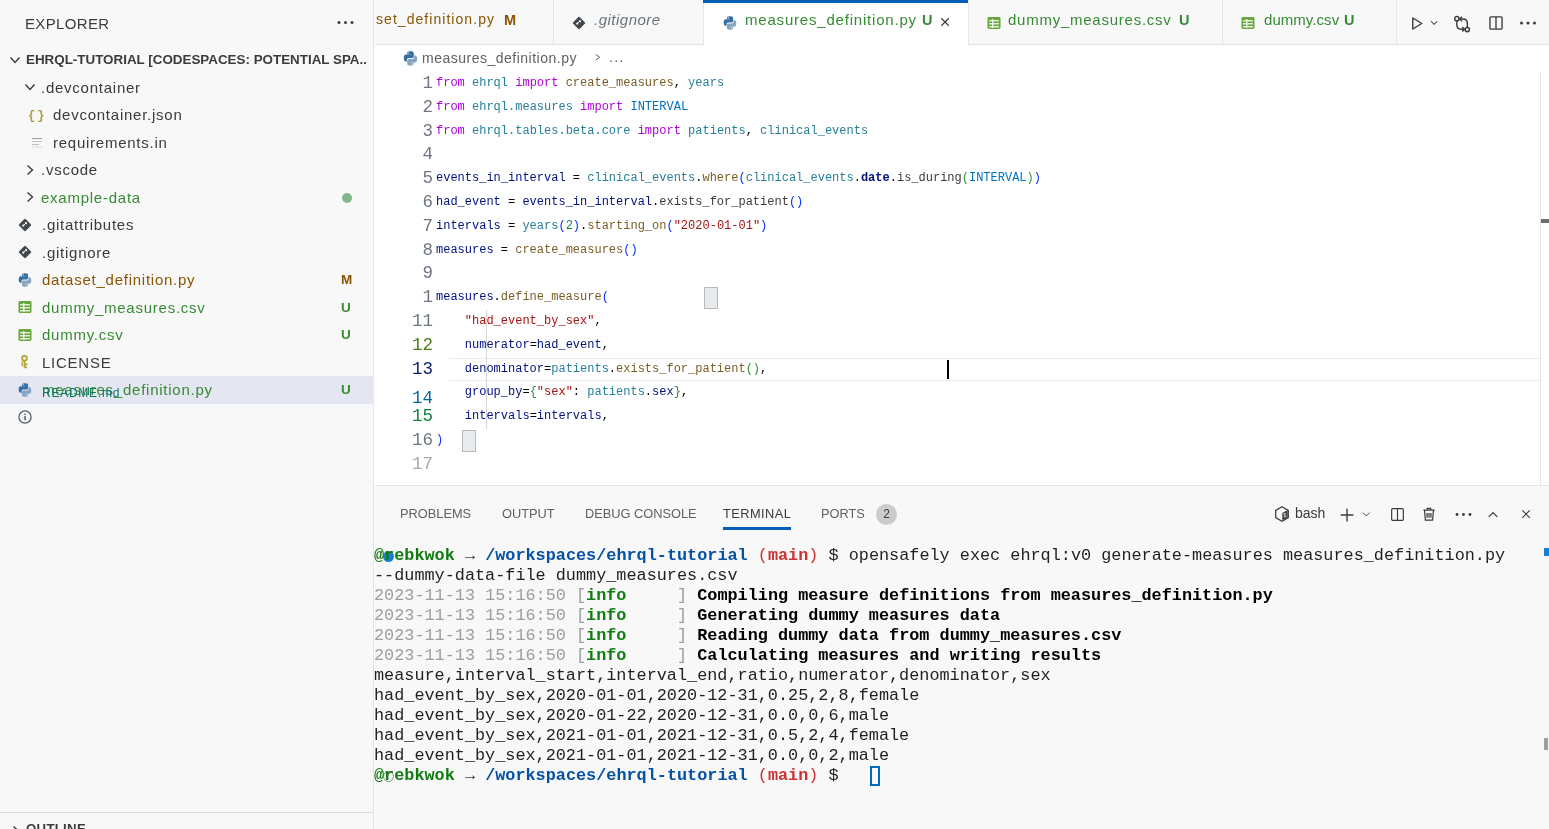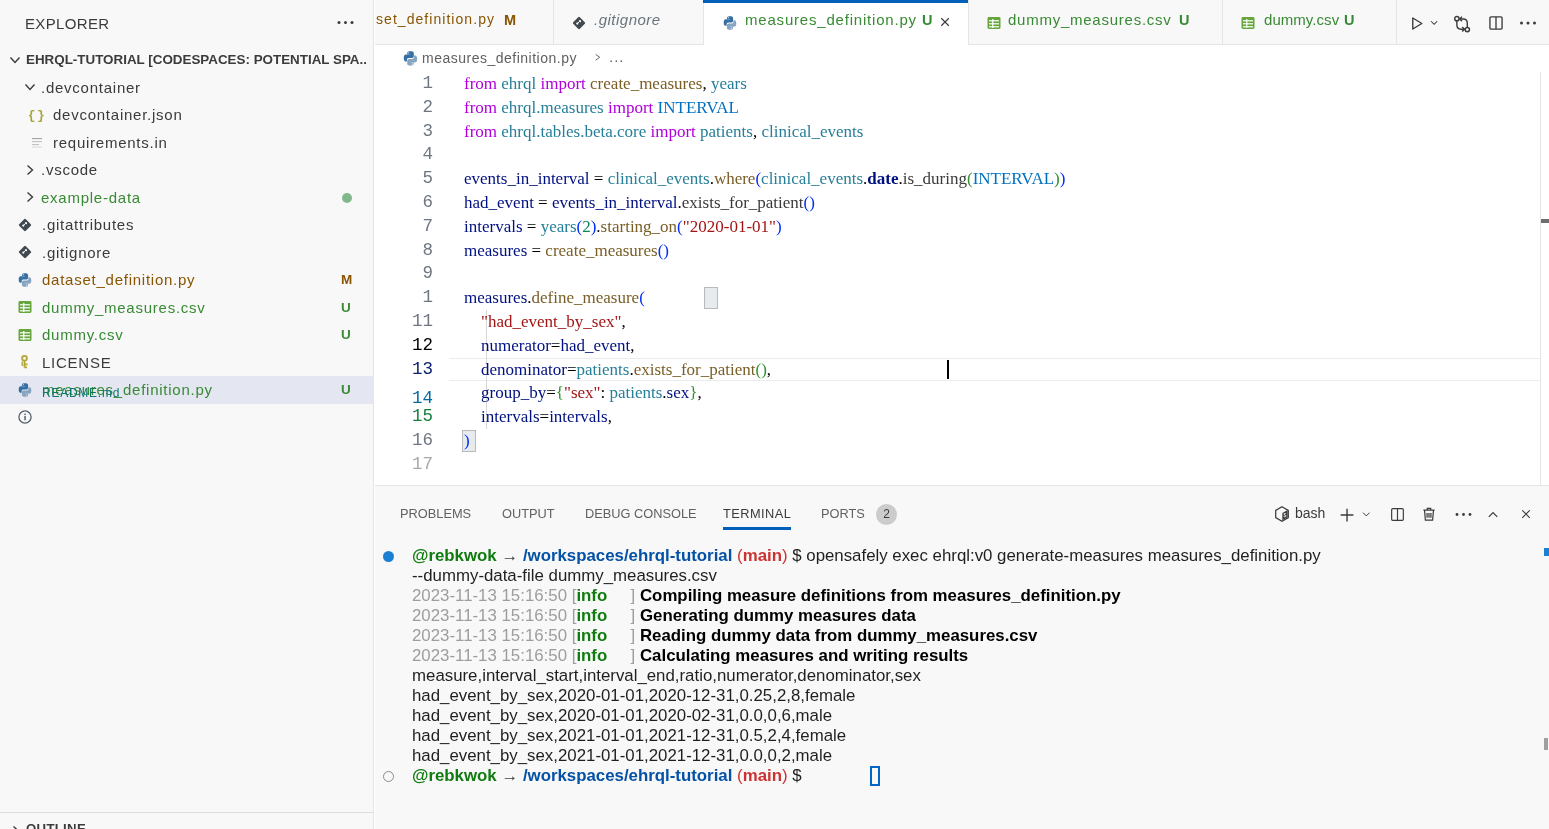--- a/index.html
+++ b/index.html
@@ -1,21 +1,21 @@
 <!DOCTYPE html>
 <html><head><meta charset="utf-8"><style>
 *{margin:0;padding:0;box-sizing:border-box}
 html,body{width:1549px;height:829px;overflow:hidden;background:#fff;font-family:"Liberation Sans",sans-serif}
 .abs{position:absolute}
 .kw{color:#af00db}.t{color:#267f99}.fn{color:#795e26}.v{color:#001080}.c{color:#0070c1}
 .s{color:#a31515}.n{color:#098658}.b1{color:#0431fa}.b2{color:#319331}.pl{color:#3b3b3b}.k{color:#000}
 .bold{font-weight:bold}
-.cl{position:absolute;left:464px;height:23.8px;line-height:23.8px;font-family:Liberation Serif, serif;white-space:pre;font-size:17px;color:#000}
+.cl{position:absolute;left:436px;height:23.8px;line-height:23.8px;font-family:Liberation Mono, monospace;white-space:pre;font-size:12px;color:#000}
 .ln{position:absolute;left:375px;width:58px;text-align:right;height:23.8px;line-height:23.8px;font-family:"Liberation Mono",monospace;font-size:17.5px;color:#6e7681}
-.tl{position:absolute;left:412px;height:20px;line-height:20px;font-family:Liberation Sans, sans-serif;white-space:pre;font-size:16.83px;letter-spacing:0;color:#1f1f1f}
+.tl{position:absolute;left:374px;height:20px;line-height:20px;font-family:Liberation Mono, monospace;white-space:pre;font-size:16.83px;letter-spacing:0;color:#1f1f1f}
 .tg{color:#107c10;font-weight:bold}.tb{color:#0451a5;font-weight:bold}.tr{color:#cd3131}
 .trb{color:#cd3131;font-weight:bold}.tgrey{color:#9d9d9d}.tmsg{font-weight:bold;color:#000}
 </style></head><body>
 <div class="abs" style="left:0;top:0;width:374px;height:829px;background:#f8f8f8;border-right:1px solid #e5e5e5">
 <div class="abs" style="left:25px;top:15px;font-size:15px;color:#3b3b3b;letter-spacing:.35px">EXPLORER</div>
 <svg class="abs" style="left:336px;top:15px" width="20" height="15" viewBox="0 0 20 15">
       <circle cx="3" cy="7.5" r="1.5" fill="#3b3b3b"></circle>
       <circle cx="9.5" cy="7.5" r="1.5" fill="#3b3b3b"></circle>
       <circle cx="16" cy="7.5" r="1.5" fill="#3b3b3b"></circle>
     </svg>
@@ -199,21 +199,21 @@
 <div class="ln" style="top:95.8px;color:#6e7681">2</div>
 <div class="ln" style="top:119.6px;color:#6e7681">3</div>
 <div class="ln" style="top:143.4px;color:#6e7681">4</div>
 <div class="ln" style="top:167.2px;color:#6e7681">5</div>
 <div class="ln" style="top:191.0px;color:#6e7681">6</div>
 <div class="ln" style="top:214.8px;color:#6e7681">7</div>
 <div class="ln" style="top:238.6px;color:#6e7681">8</div>
 <div class="ln" style="top:262.4px;color:#6e7681">9</div>
 <div class="ln" style="top:286.2px;color:#6e7681">1</div>
 <div class="ln" style="top:310.0px;color:#6e7681">11</div>
-<div class="ln" style="top:333.8px;color:#000000">12</div>
+<div class="ln" style="top:333.8px;color:#4d7c0f">12</div>
 <div class="ln" style="top:357.6px;color:#0b216f">13</div>
 <div class="ln" style="top:387px;color:#0369a1">14</div>
 <div class="ln" style="top:405.2px;color:#15803d">15</div>
 <div class="ln" style="top:429.0px;color:#6e7681">16</div>
 <div class="ln" style="top:452.8px;color:#a8a8a8">17</div>
 <div class="cl" style="top:72.0px"><span class="kw">from</span><span class="k"> </span><span class="t">ehrql</span><span class="k"> </span><span class="kw">import</span><span class="k"> </span><span class="fn">create_measures</span><span class="k">, </span><span class="t">years</span></div>
 <div class="cl" style="top:95.8px"><span class="kw">from</span><span class="k"> </span><span class="t">ehrql.measures</span><span class="k"> </span><span class="kw">import</span><span class="k"> </span><span class="c">INTERVAL</span></div>
 <div class="cl" style="top:119.6px"><span class="kw">from</span><span class="k"> </span><span class="t">ehrql.tables.beta.core</span><span class="k"> </span><span class="kw">import</span><span class="k"> </span><span class="t">patients</span><span class="k">, </span><span class="t">clinical_events</span></div>
 <div class="cl" style="top:167.2px"><span class="v">events_in_interval</span><span class="k"> = </span><span class="t">clinical_events</span><span class="k">.</span><span class="fn">where</span><span class="b1">(</span><span class="t">clinical_events</span><span class="k">.</span><span class="v bold">date</span><span class="k">.</span><span class="pl">is_during</span><span class="b2">(</span><span class="c">INTERVAL</span><span class="b2">)</span><span class="b1">)</span></div>
 <div class="cl" style="top:191.0px"><span class="v">had_event</span><span class="k"> = </span><span class="v">events_in_interval</span><span class="k">.</span><span class="pl">exists_for_patient</span><span class="b1">()</span></div>
@@ -274,18 +274,18 @@
 <div class="abs" style="left:383px;top:551px;width:11px;height:11px;border-radius:50%;background:#1d7fd4"></div>
 <div class="abs" style="left:383px;top:771px;width:11px;height:11px;border-radius:50%;border:1.5px solid #8a8a8a"></div>
 <div class="tl" style="top:546px"><span class="tg">@rebkwok</span> <span class="pl">→</span> <span class="tb">/workspaces/ehrql-tutorial</span> <span class="tr">(</span><span class="trb">main</span><span class="tr">)</span> $ opensafely exec ehrql:v0 generate-measures measures_definition.py</div>
 <div class="tl" style="top:566px">--dummy-data-file dummy_measures.csv</div>
 <div class="tl" style="top:586px"><span class="tgrey">2023-11-13 15:16:50 [</span><span class="tg">info</span><span class="tgrey">     ] </span><span class="tmsg">Compiling measure definitions from measures_definition.py</span></div>
 <div class="tl" style="top:606px"><span class="tgrey">2023-11-13 15:16:50 [</span><span class="tg">info</span><span class="tgrey">     ] </span><span class="tmsg">Generating dummy measures data</span></div>
 <div class="tl" style="top:626px"><span class="tgrey">2023-11-13 15:16:50 [</span><span class="tg">info</span><span class="tgrey">     ] </span><span class="tmsg">Reading dummy data from dummy_measures.csv</span></div>
 <div class="tl" style="top:646px"><span class="tgrey">2023-11-13 15:16:50 [</span><span class="tg">info</span><span class="tgrey">     ] </span><span class="tmsg">Calculating measures and writing results</span></div>
 <div class="tl" style="top:666px">measure,interval_start,interval_end,ratio,numerator,denominator,sex</div>
 <div class="tl" style="top:686px">had_event_by_sex,2020-01-01,2020-12-31,0.25,2,8,female</div>
-<div class="tl" style="top:706px">had_event_by_sex,2020-01-01,2020-02-31,0.0,0,6,male</div>
+<div class="tl" style="top:706px">had_event_by_sex,2020-01-22,2020-12-31,0.0,0,6,male</div>
 <div class="tl" style="top:726px">had_event_by_sex,2021-01-01,2021-12-31,0.5,2,4,female</div>
 <div class="tl" style="top:746px">had_event_by_sex,2021-01-01,2021-12-31,0.0,0,2,male</div>
 <div class="tl" style="top:766px"><span class="tg">@rebkwok</span> <span class="pl">→</span> <span class="tb">/workspaces/ehrql-tutorial</span> <span class="tr">(</span><span class="trb">main</span><span class="tr">)</span> $ </div>
 <div class="abs" style="left:870px;top:766px;width:10px;height:20px;border:2px solid #0068c4"></div>
 <div class="abs" style="left:1544px;top:548px;width:5px;height:8px;background:#1d7fd4"></div>
 <div class="abs" style="left:1544px;top:738px;width:4px;height:12px;background:#a0a0a0"></div>
 </body></html>

